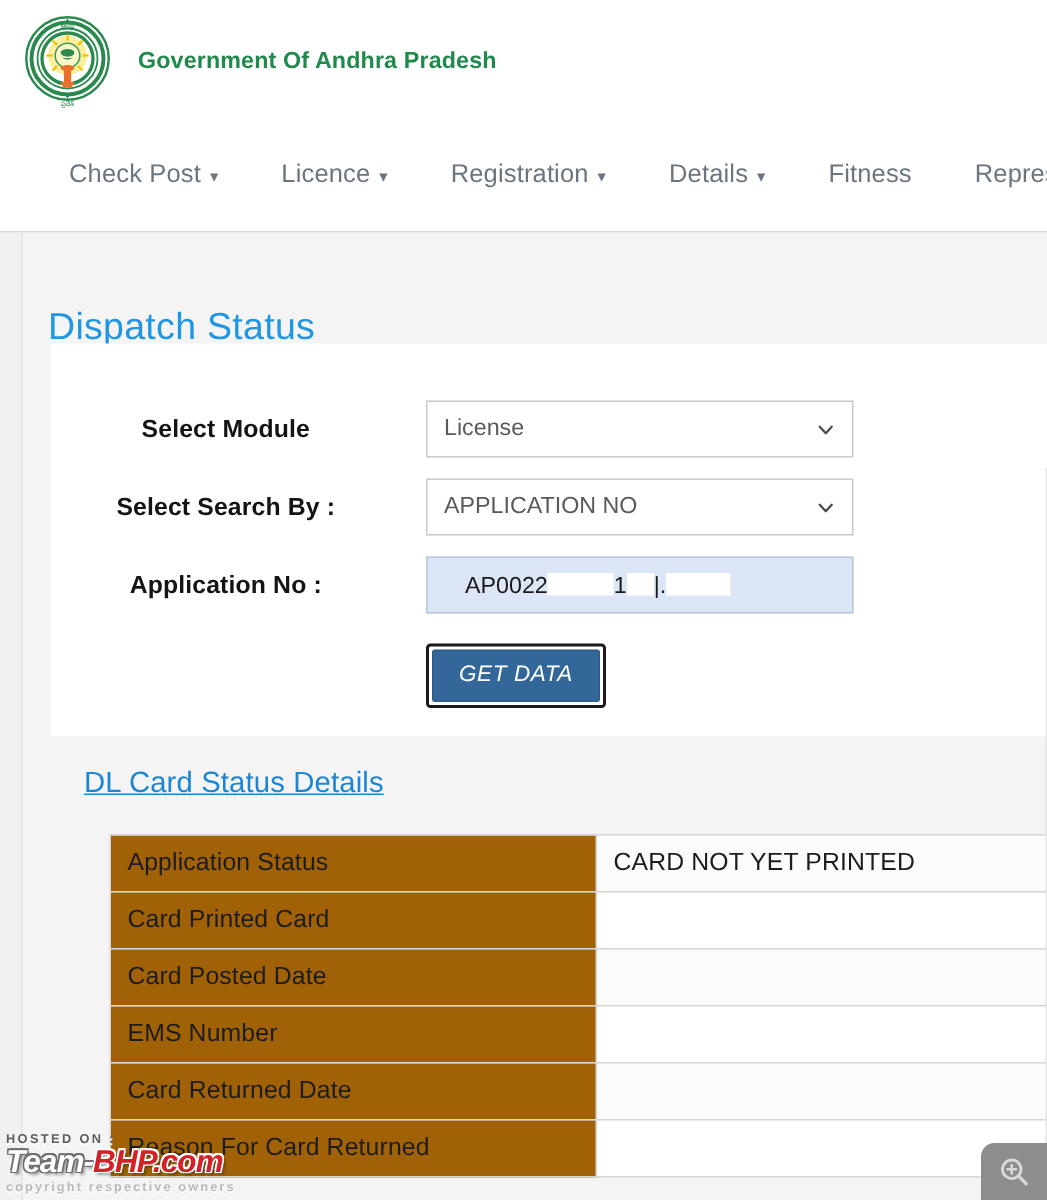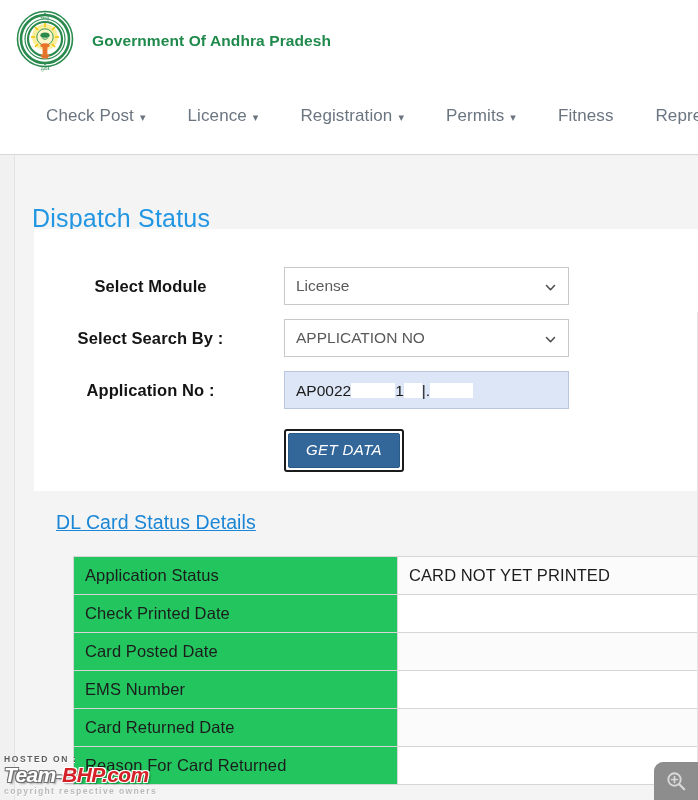--- a/index.html
+++ b/index.html
@@ -198,21 +198,21 @@
   }
 
   .text-input {
     width: 285px;
     height: 38px;
     border: 1px solid #b9c6de;
     background: #dde6f6;
     box-sizing: border-box;
     display: flex;
     align-items: center;
-    padding: 0 11px;
+    padding: 0 25px;
     font-size: 15.5px;
     color: #1a1a1a;
     cursor: text;
     position: relative;
     overflow: hidden;
   }
   .appno-text {
     display: flex;
     align-items: baseline;
     white-space: nowrap;
@@ -294,21 +294,21 @@
     font-size: 16.5px;
     color: #1c1c1c;
     padding: 0 11px;
     border: 1px solid #d6d6d6;
     box-sizing: border-box;
     letter-spacing: 0.1px;
     vertical-align: middle;
   }
   .status-table td.k {
     width: 324px;
-    background: #22c55e;
+    background: #a16207;
   }
   .status-table td.v {
     width: 316px;
   }
   .status-table tr.odd td.v { background: #fbfbfb; }
   .status-table tr.even td.v { background: #ffffff; }
 
   
   .watermark {
     position: absolute;
@@ -446,21 +446,21 @@
       </span>
       <span class="nav-item">
         <span>Licence</span>
         <span class="caret">▾</span>
       </span>
       <span class="nav-item">
         <span>Registration</span>
         <span class="caret">▾</span>
       </span>
       <span class="nav-item">
-        <span>Permits</span>
+        <span>Details</span>
         <span class="caret">▾</span>
       </span>
       <span class="nav-item">
         <span>Fitness</span>
       </span>
       <span class="nav-item">
         <span>Represe</span>
       </span>
     </nav>
   </div>
@@ -525,21 +525,21 @@
 
       <a class="results-link">DL Card Status Details</a>
 
       <table class="status-table">
         <tbody>
           <tr class="odd">
             <td class="k">Application Status</td>
             <td class="v">CARD NOT YET PRINTED</td>
           </tr>
           <tr class="even">
-            <td class="k">Check Printed Date</td>
+            <td class="k">Card Printed Card</td>
             <td class="v"></td>
           </tr>
           <tr class="odd">
             <td class="k">Card Posted Date</td>
             <td class="v"></td>
           </tr>
           <tr class="even">
             <td class="k">EMS Number</td>
             <td class="v"></td>
           </tr>

